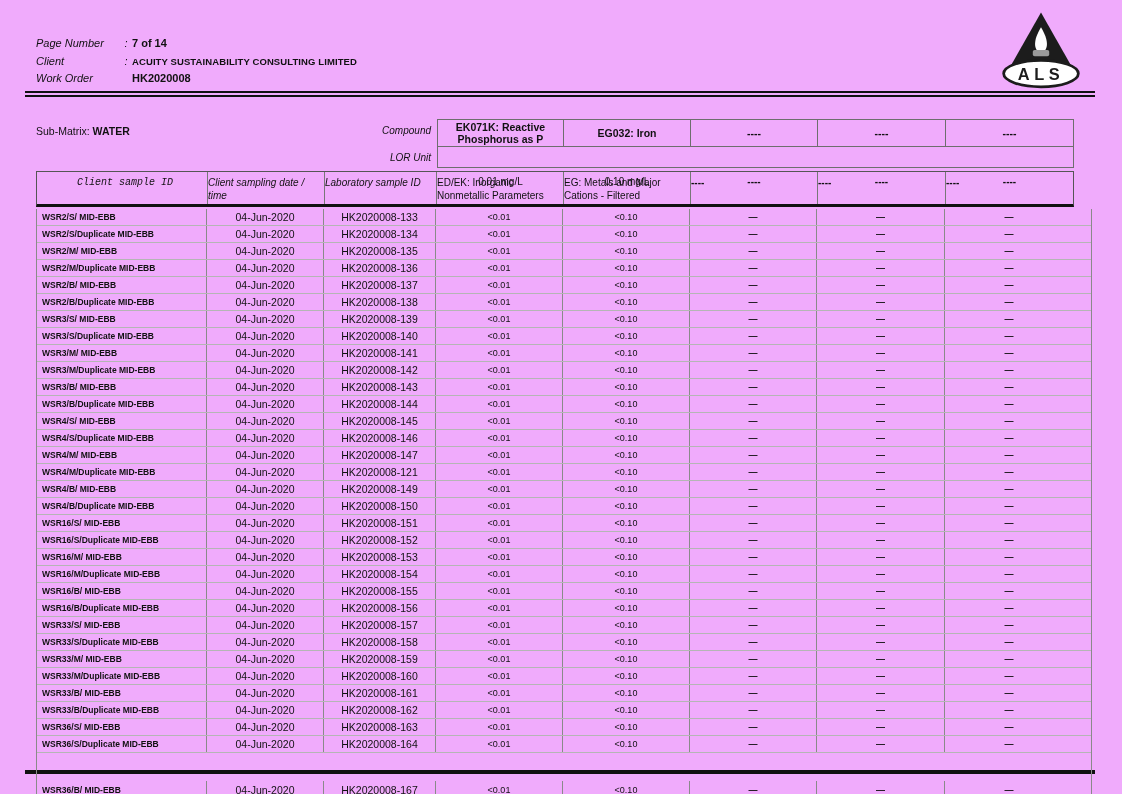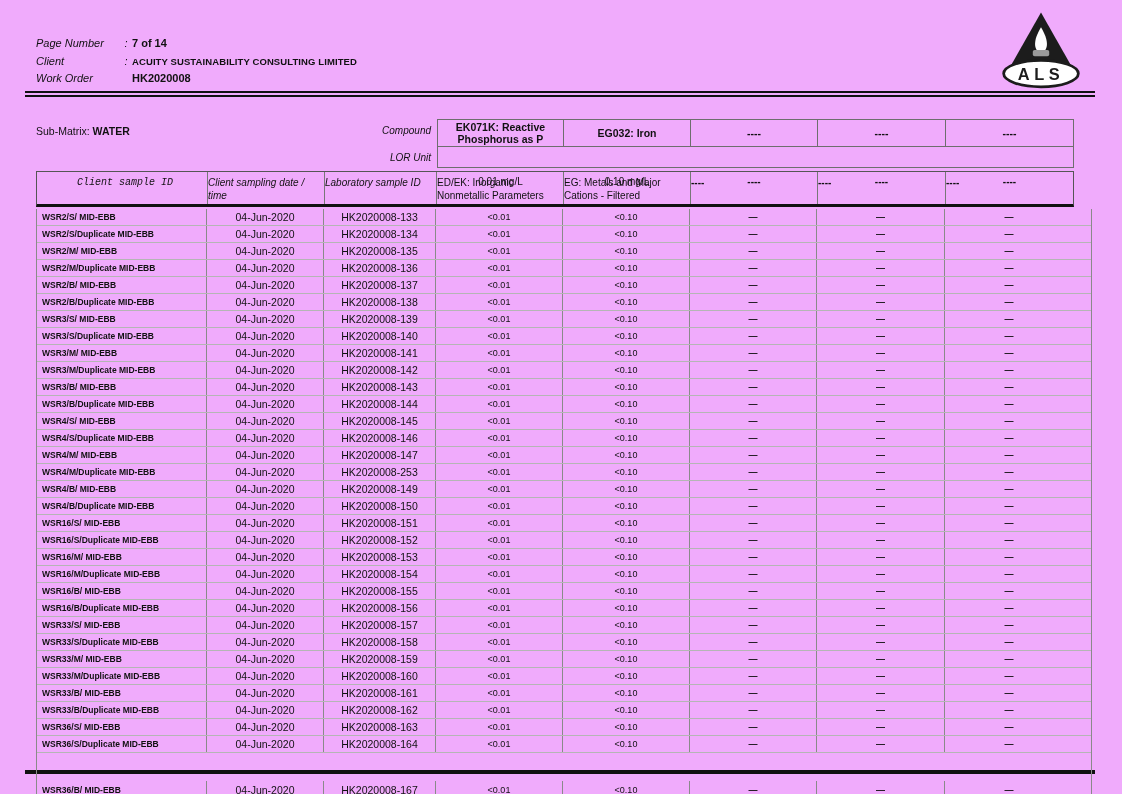--- a/index.html
+++ b/index.html
@@ -294,21 +294,21 @@
           <div class="tcell c2">HK2020008-147</div>
           <div class="tcell c3">&lt;0.01</div>
           <div class="tcell c4">&lt;0.10</div>
           <div class="tcell c5">—</div>
           <div class="tcell c6">—</div>
           <div class="tcell c7">—</div>
         </div>
         <div class="trow">
           <div class="tcell c0">WSR4/M/Duplicate MID-EBB</div>
           <div class="tcell c1">04-Jun-2020</div>
-          <div class="tcell c2">HK2020008-253</div>
+          <div class="tcell c2">HK2020008-121</div>
           <div class="tcell c3">&lt;0.01</div>
           <div class="tcell c4">&lt;0.10</div>
           <div class="tcell c5">—</div>
           <div class="tcell c6">—</div>
           <div class="tcell c7">—</div>
         </div>
         <div class="trow">
           <div class="tcell c0">WSR4/B/ MID-EBB</div>
           <div class="tcell c1">04-Jun-2020</div>
           <div class="tcell c2">HK2020008-149</div>

